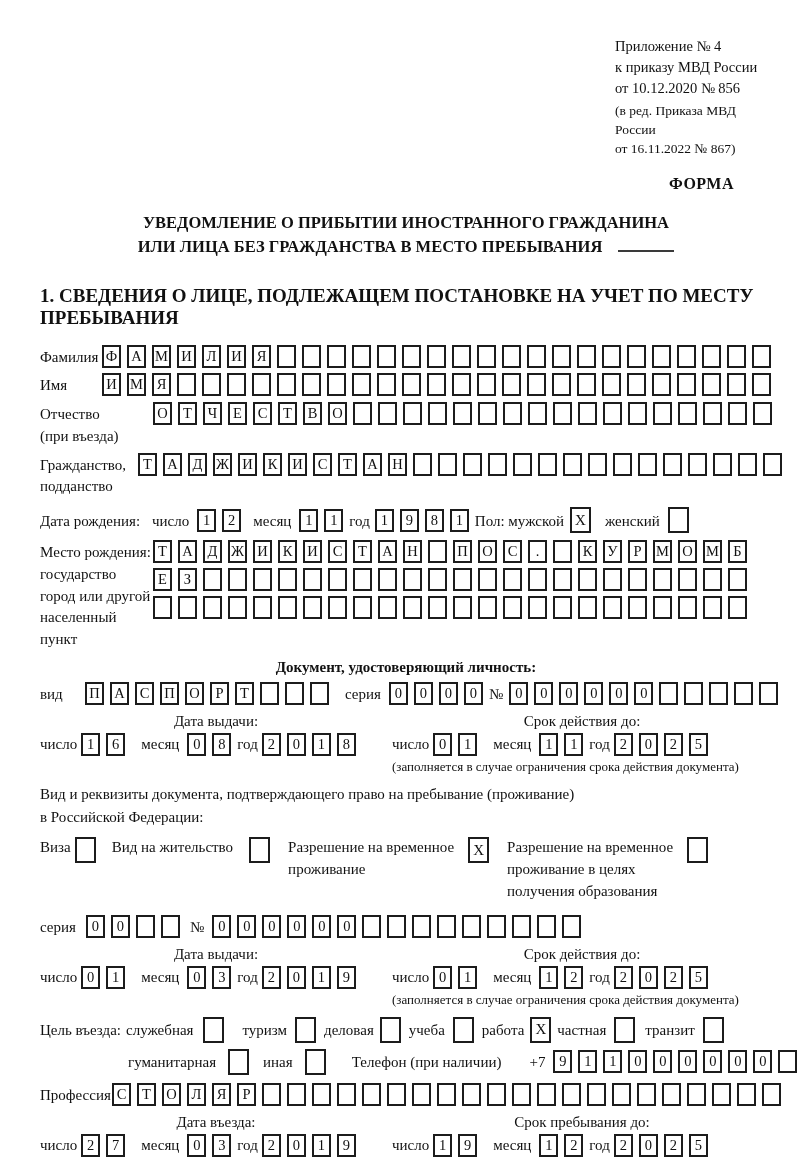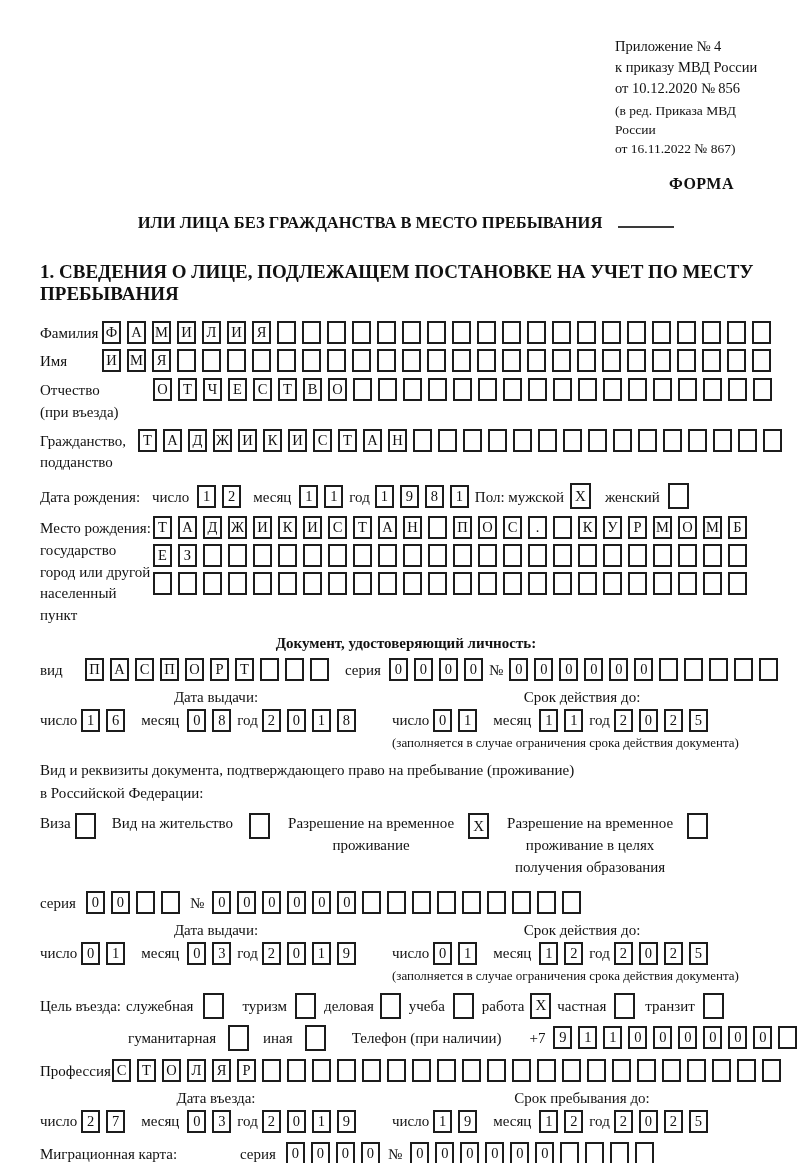--- a/index.html
+++ b/index.html
@@ -34,41 +34,42 @@
   .inline-lbl { flex:none; font-size:15px; padding-top:2px; }
   .center-bold { text-align:center; font-weight:bold; font-size:15px; margin:8px 0 6px 0; }
   .date-pair { display:flex; margin-top:8px; }
   .dg-left { width:352px; flex:none; }
   .dg-right { flex:1; }
   .dg-head { text-align:center; font-size:15px; margin-bottom:3px; }
   .dg-row { display:flex; align-items:center; }
   .dg-row .inline-lbl { padding-top:0; }
   .note { font-size:13px; margin-top:3px; }
   .permit-row { display:flex; align-items:flex-start; margin-top:8px; }
-  .multi { text-align:center; font-size:15px; line-height:1.45; }
+  .multi { text-align:left; font-size:15px; line-height:1.45; }
   .stack { display:flex; flex-direction:column; }
 </style>
 </head>
 <body>
 
 <div class="page">
 
   <div class="hdr">
     <div>Приложение № 4</div>
     <div>к приказу МВД России</div>
     <div>от 10.12.2020 № 856</div>
     <div class="small">
       <div>(в ред. Приказа МВД России</div>
       <div>от 16.11.2022 № 867)</div>
     </div>
   </div>
 
   <div class="forma">ФОРМА</div>
 
   <div class="title">
+    <div>УВЕДОМЛЕНИЕ О ПРИБЫТИИ ИНОСТРАННОГО ГРАЖДАНИНА</div>
     <div><span>ИЛИ ЛИЦА БЕЗ ГРАЖДАНСТВА В МЕСТО ПРЕБЫВАНИЯ</span><span class="blank-line"></span></div>
   </div>
 
   <div class="sec-head">1. СВЕДЕНИЯ О ЛИЦЕ, ПОДЛЕЖАЩЕМ ПОСТАНОВКЕ НА УЧЕТ ПО МЕСТУ ПРЕБЫВАНИЯ</div>
 
   <div class="frow">
     <span class="lbl w-surname">Фамилия</span>
     <span class="boxes">
         <span class="cbox">Ф</span>
         <span class="cbox">А</span>

